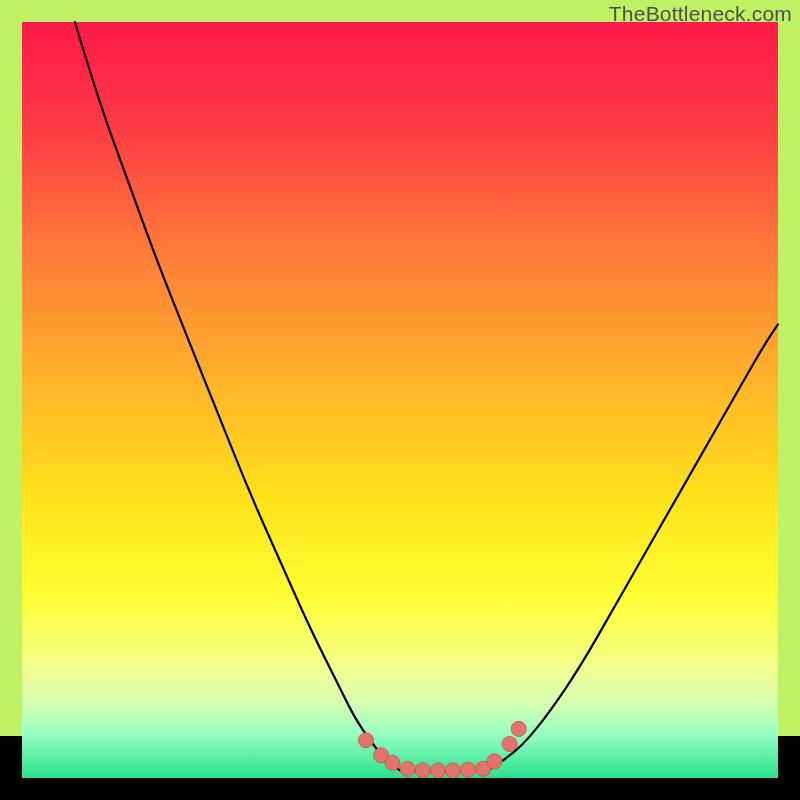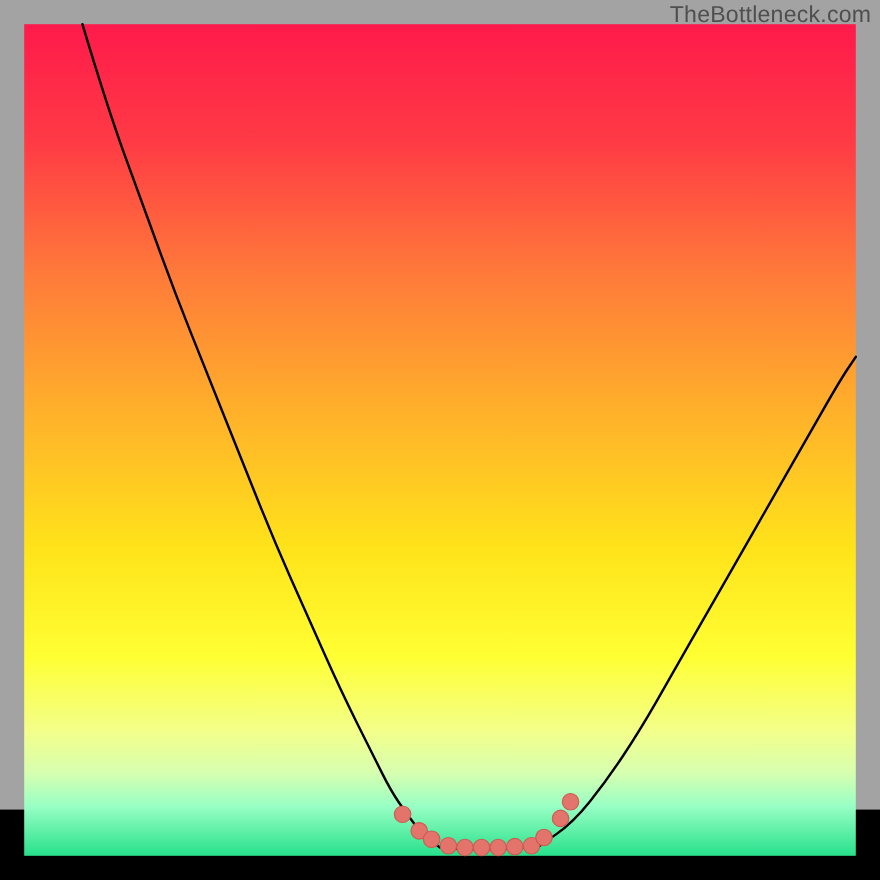--- a/index.html
+++ b/index.html
@@ -10,21 +10,21 @@
     overflow: hidden;
     background: #000;
     font-family: Arial, Helvetica, sans-serif;
   }
   .frame {
     position: absolute;
     left: 0;
     top: 0;
     width: 800px;
     height: 736px;
-    background: #a3a3a3;
+    background: #bef264;
   }
   .plot-area {
     position: absolute;
     left: 22px;
     top: 22px;
     width: 756px;
     height: 756px;
     
   }
   .watermark {

